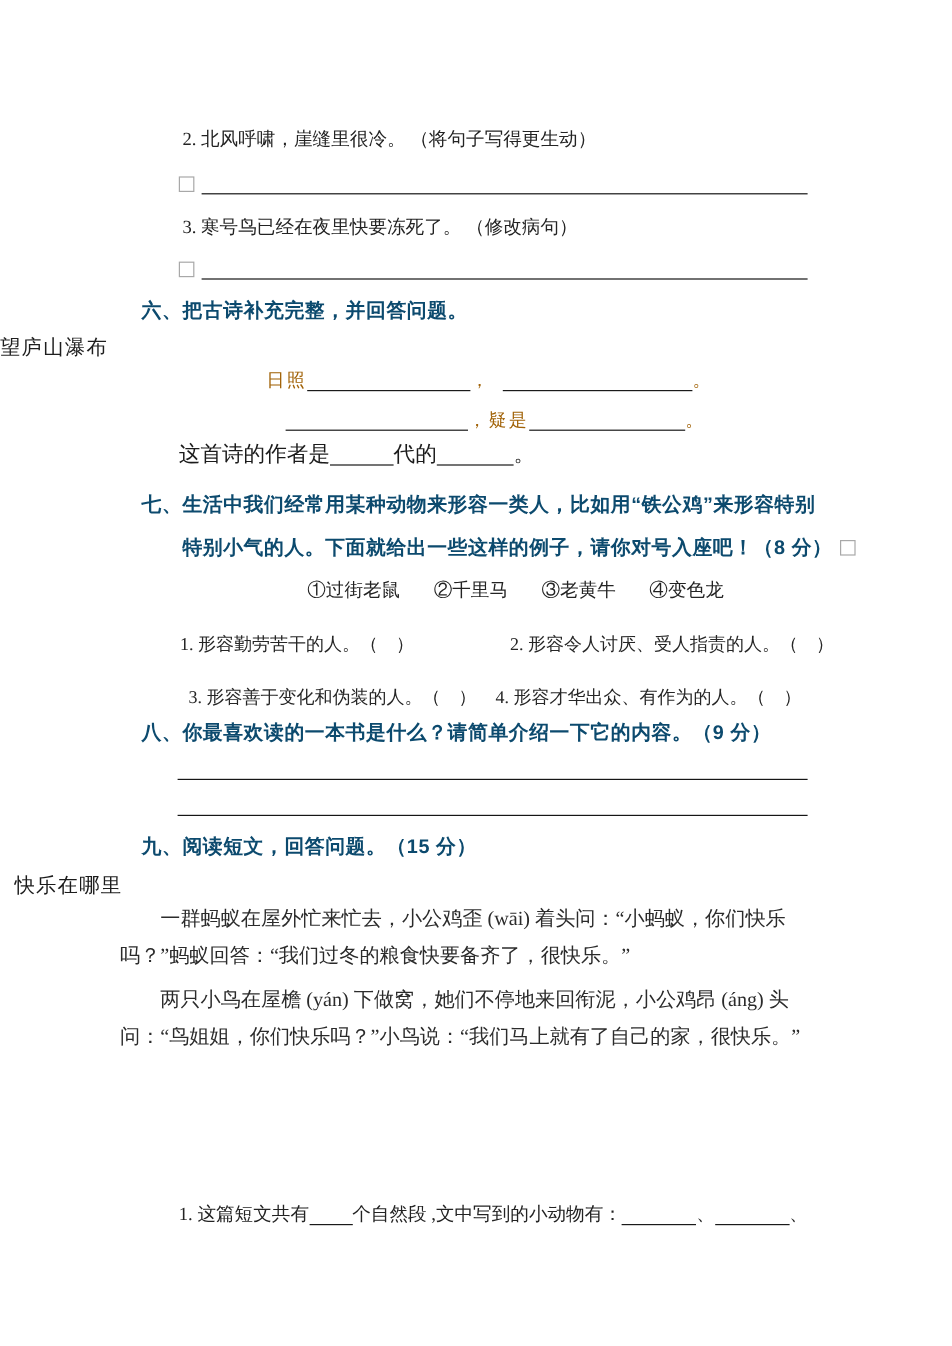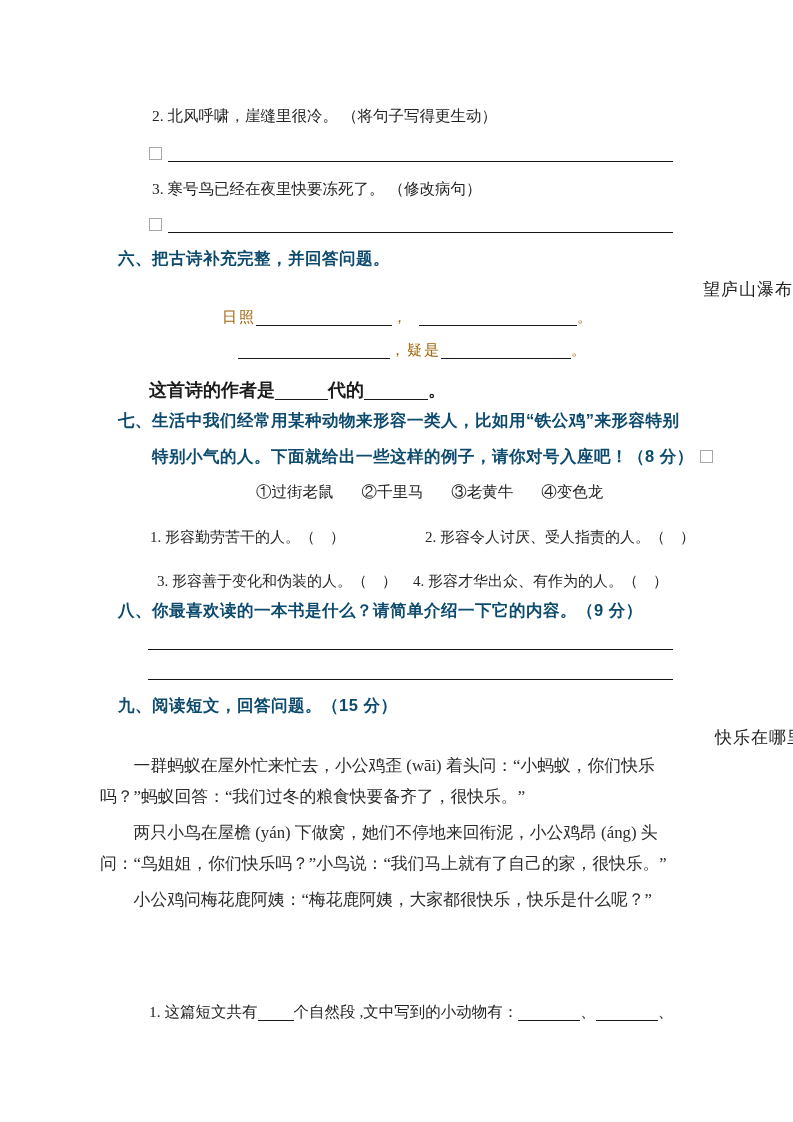--- a/index.html
+++ b/index.html
@@ -9,21 +9,21 @@
   }
   .abs{position:absolute;white-space:nowrap;}
   .hdr{
     position:absolute;white-space:nowrap;
     font-family:"Liberation Sans",sans-serif;font-weight:700;
     font-size:16.5px;color:#0c4a6e;letter-spacing:0.5px;
   }
   .item{position:absolute;white-space:nowrap;font-size:15.5px;color:#232323;}
   .qitem{position:absolute;white-space:nowrap;font-size:15px;color:#262626;}
   .kai{font-size:15px;letter-spacing:2px;color:#a16207;}
-  .center{left:0;width:793px;text-align:right;}
+  .center{left:0;width:793px;text-align:left;}
   .hline{position:absolute;height:0;border-top:1.9px solid #161616;}
   .sq{position:absolute;width:13px;height:13px;border:1.4px solid #a8a8a8;box-sizing:border-box;background:#fff;}
   .sq-inline{display:inline-block;width:13px;height:13px;border:1.4px solid #a8a8a8;box-sizing:border-box;margin-left:6px;vertical-align:-1px;}
   .blank{display:inline-block;border-bottom:1.6px solid #1a1a1a;height:14px;vertical-align:-4px;}
   .poem-line{position:absolute;white-space:nowrap;}
   .author-line{position:absolute;white-space:nowrap;font-size:18px;color:#1b1b1b;}
   .ptitle{position:absolute;font-size:17px;color:#1b1b1b;letter-spacing:1px;padding-left:12px;}
   .passage{
     position:absolute;left:100px;top:750px;width:604px;
     font-size:16.8px;line-height:31px;color:#2b2b2b;
@@ -53,21 +53,21 @@
 <div class="abs center" style="top:278px;font-size:17px;letter-spacing:1px;">望庐山瀑布</div>
 
 <div class="poem-line kai" style="left:222px;top:308px;">
   <span>日照</span><span class="blank" style="width:136px;"></span><span>，</span><span class="blank" style="width:158px;margin-left:10px;"></span><span>。</span>
 </div>
 
 <div class="poem-line kai" style="left:238px;top:341px;">
   <span class="blank" style="width:152px;"></span><span>，疑是</span><span class="blank" style="width:130px;"></span><span>。</span>
 </div>
 
-<div class="author-line" style="left:149px;top:378px;font-weight:bold;">
+<div class="author-line" style="left:149px;top:366px;">
   <span>这首诗的作者是</span><span class="blank" style="width:53px;"></span><span>代的</span><span class="blank" style="width:64px;"></span><span>。</span>
 </div>
 
 <div class="hdr" style="left:118px;top:410px;">七、生活中我们经常用某种动物来形容一类人，比如用“铁公鸡”来形容特别</div>
 <div class="hdr" style="left:152px;top:446px;">
   <span>特别小气的人。下面就给出一些这样的例子，请你对号入座吧！（8 分）</span><span class="sq-inline"></span>
 </div>
 
 <div class="item" style="left:256px;top:482px;font-size:15.5px;">
   <span style="margin-right:24px;">①过街老鼠</span>
@@ -84,18 +84,17 @@
 <div class="hdr" style="left:118px;top:600px;">八、你最喜欢读的一本书是什么？请简单介绍一下它的内容。（9 分）</div>
 <div class="hline" style="left:148px;top:649px;width:525px;"></div>
 <div class="hline" style="left:148px;top:679px;width:525px;"></div>
 
 <div class="hdr" style="left:118px;top:695px;">九、阅读短文，回答问题。（15 分）</div>
 <div class="abs center ptitle" style="top:726px;">快乐在哪里</div>
 
 <div class="passage">
   <p>一群蚂蚁在屋外忙来忙去，小公鸡歪 (wāi) 着头问：“小蚂蚁，你们快乐吗？”蚂蚁回答：“我们过冬的粮食快要备齐了，很快乐。”</p>
   <p>两只小鸟在屋檐 (yán) 下做窝，她们不停地来回衔泥，小公鸡昂 (áng) 头问：“鸟姐姐，你们快乐吗？”小鸟说：“我们马上就有了自己的家，很快乐。”</p>
-  <p>小公鸡问梅花鹿阿姨：“梅花鹿阿姨，大家都很快乐，快乐是什么呢？”</p>
 </div>
 
 <div class="item" style="left:149px;top:1002px;">
   <span>1. 这篇短文共有</span><span class="blank" style="width:36px;"></span><span>个自然段 ,文中写到的小动物有：</span><span class="blank" style="width:62px;"></span><span>、</span><span class="blank" style="width:62px;"></span><span>、</span>
 </div>
 
 </body></html>

